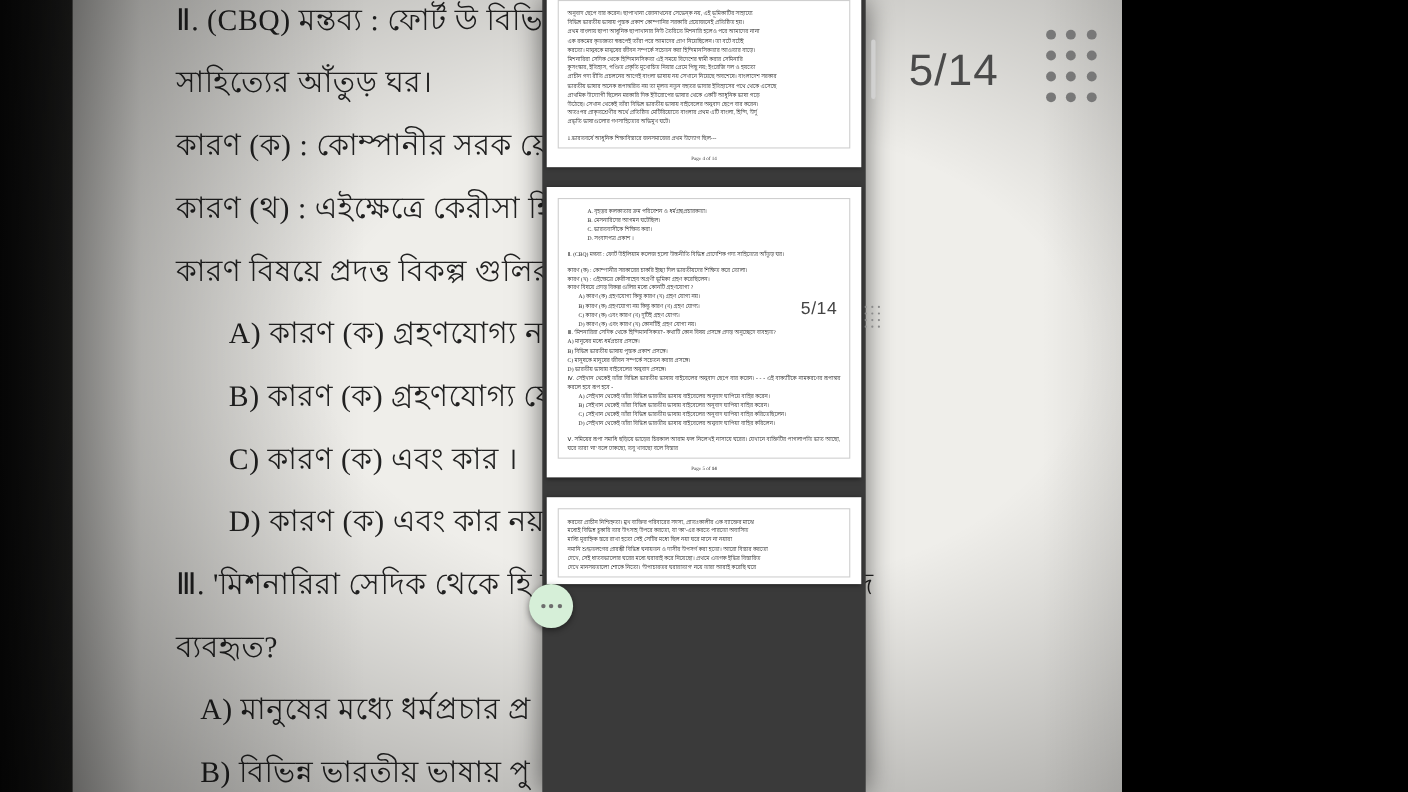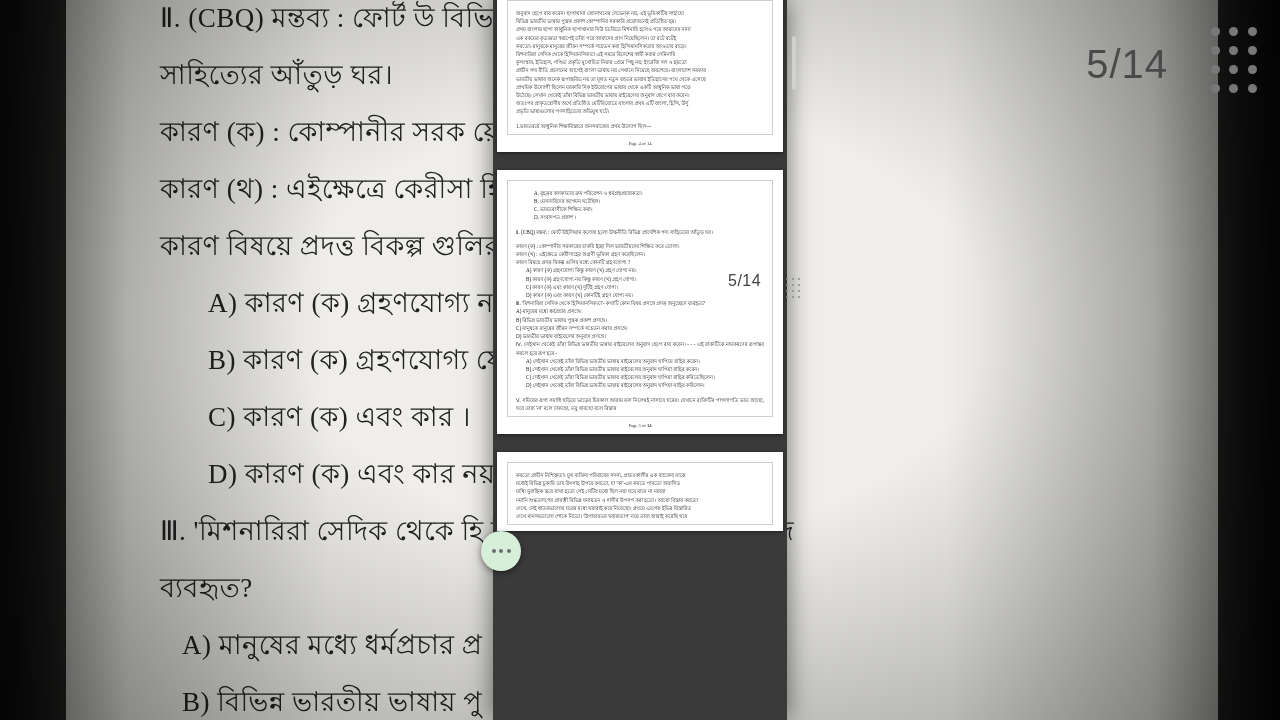--- a/index.html
+++ b/index.html
@@ -1,17 +1,17 @@
 <!DOCTYPE html>
 <html><head>
 <meta charset="utf-8">
 <style>
   html,body{margin:0;padding:0;background:#000;}
   body{width:1280px;height:720px;overflow:hidden;font-family:"Liberation Sans",sans-serif;}
-  .screen{position:relative;width:1280px;height:720px;background:#f97316;overflow:hidden;}
+  .screen{position:relative;width:1020px;height:720px;background:#f97316;overflow:hidden;}
 
   
   .bg-doc{
     position:absolute;left:0;top:0;width:1280px;height:720px;
     background:#e8e7e4;
     color:#2a2a2a;
     font-family:"Liberation Serif",serif;
   }
   .bg-doc .page{
     position:absolute; left:60px; top:-10px; width:1160px; height:740px;

